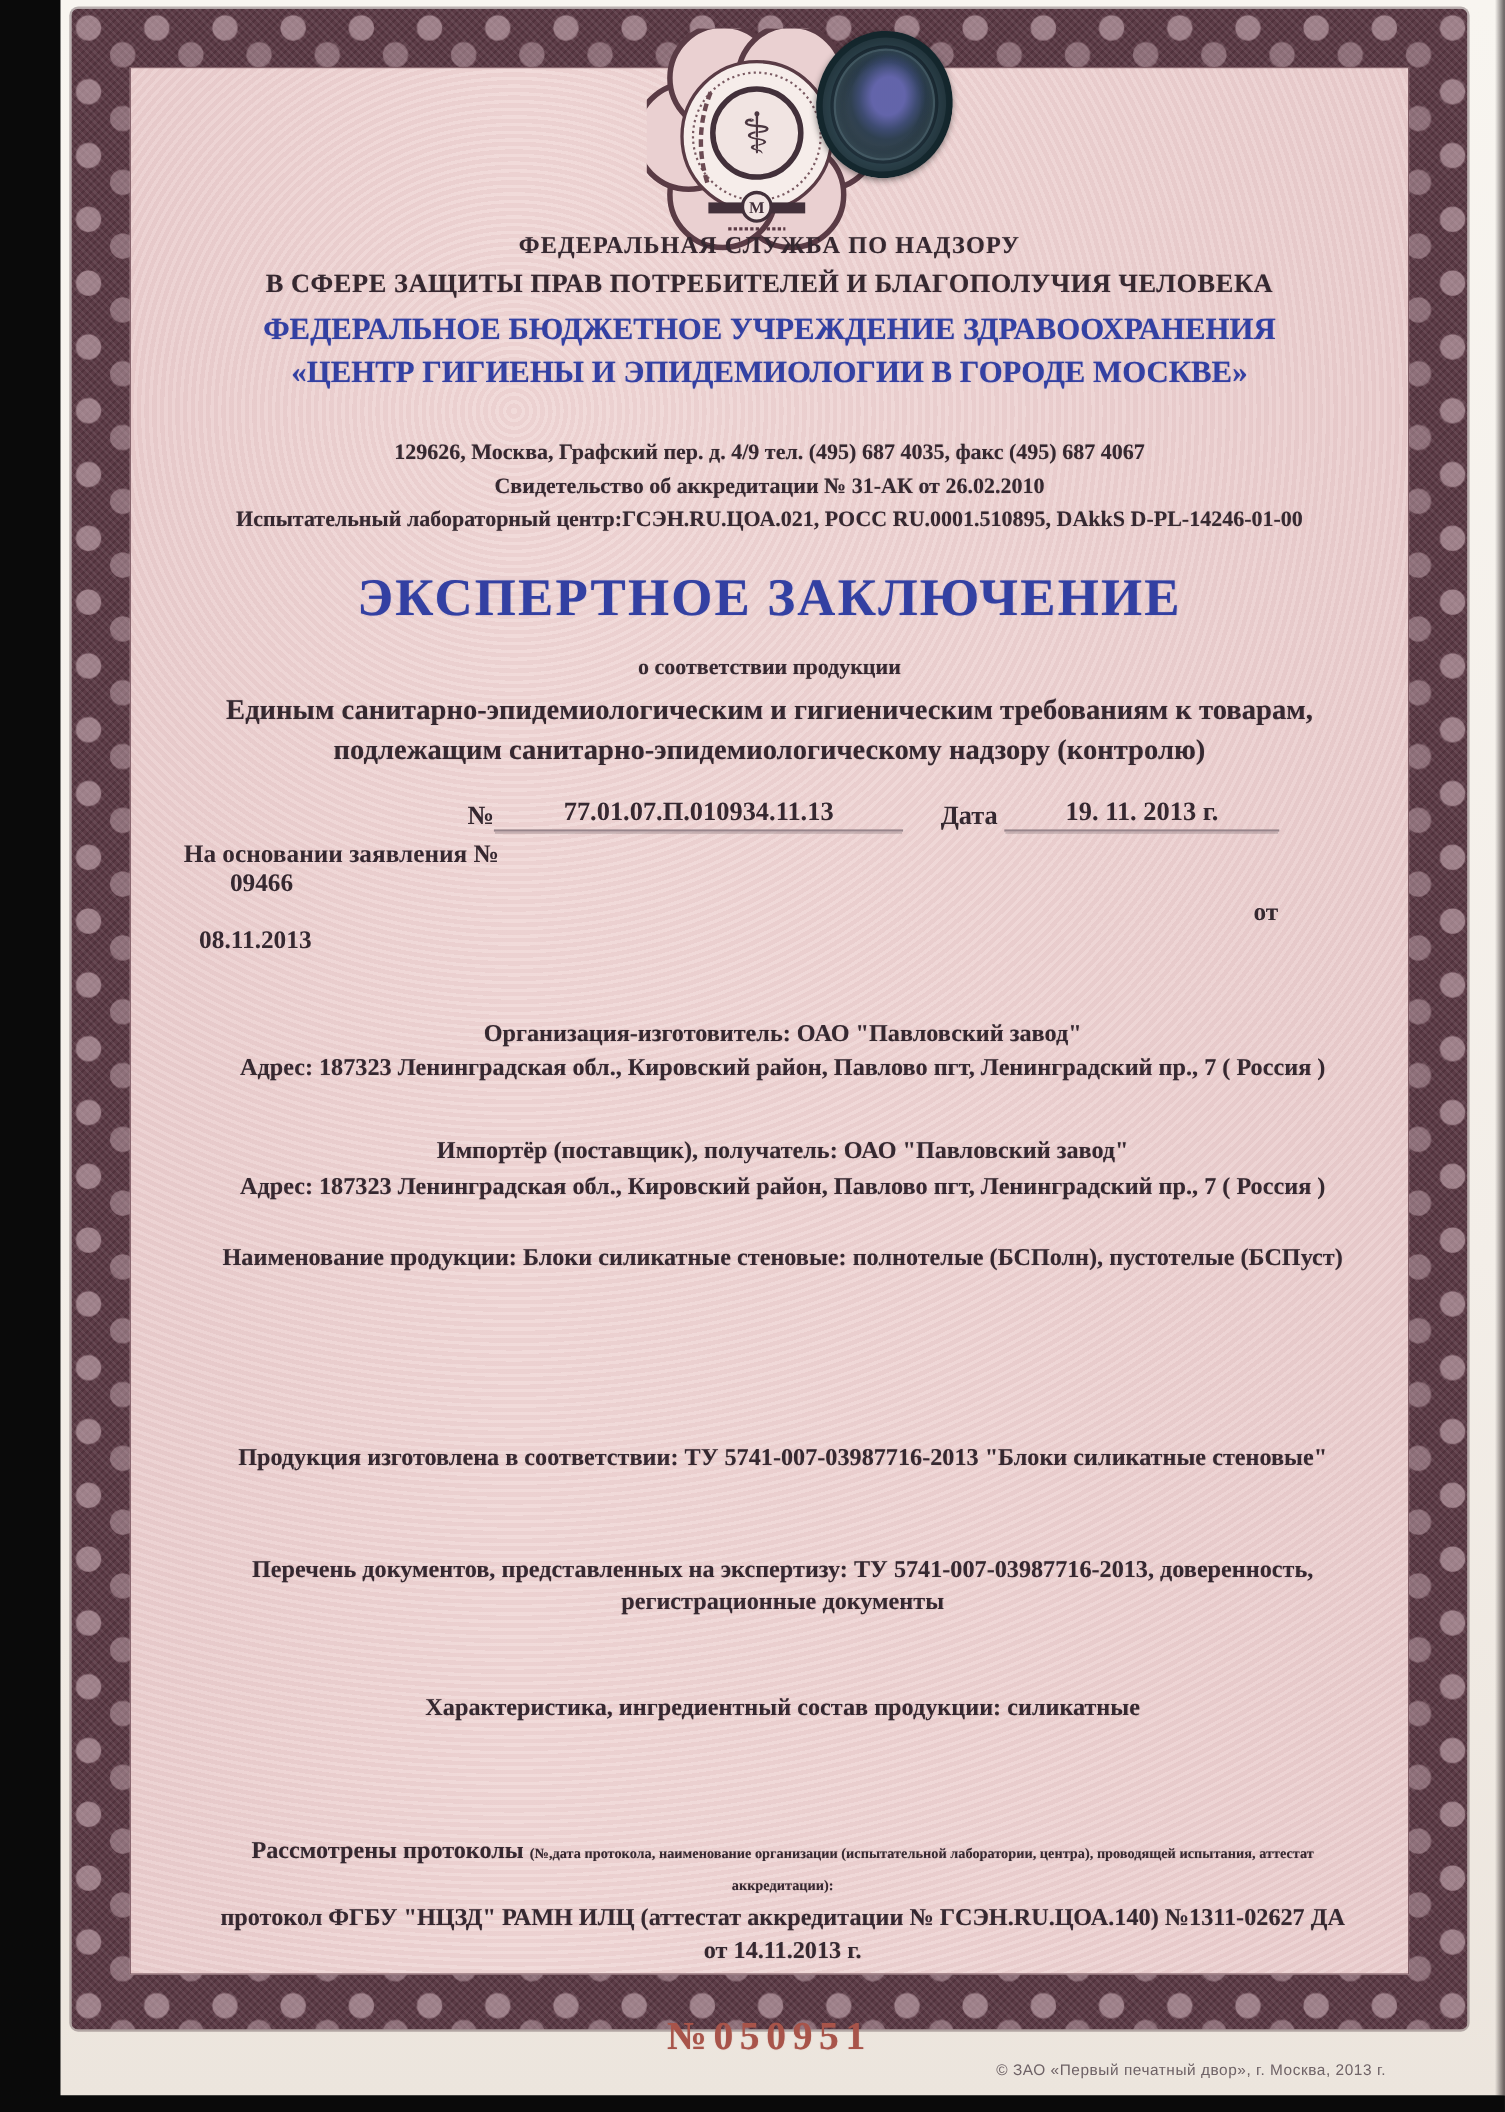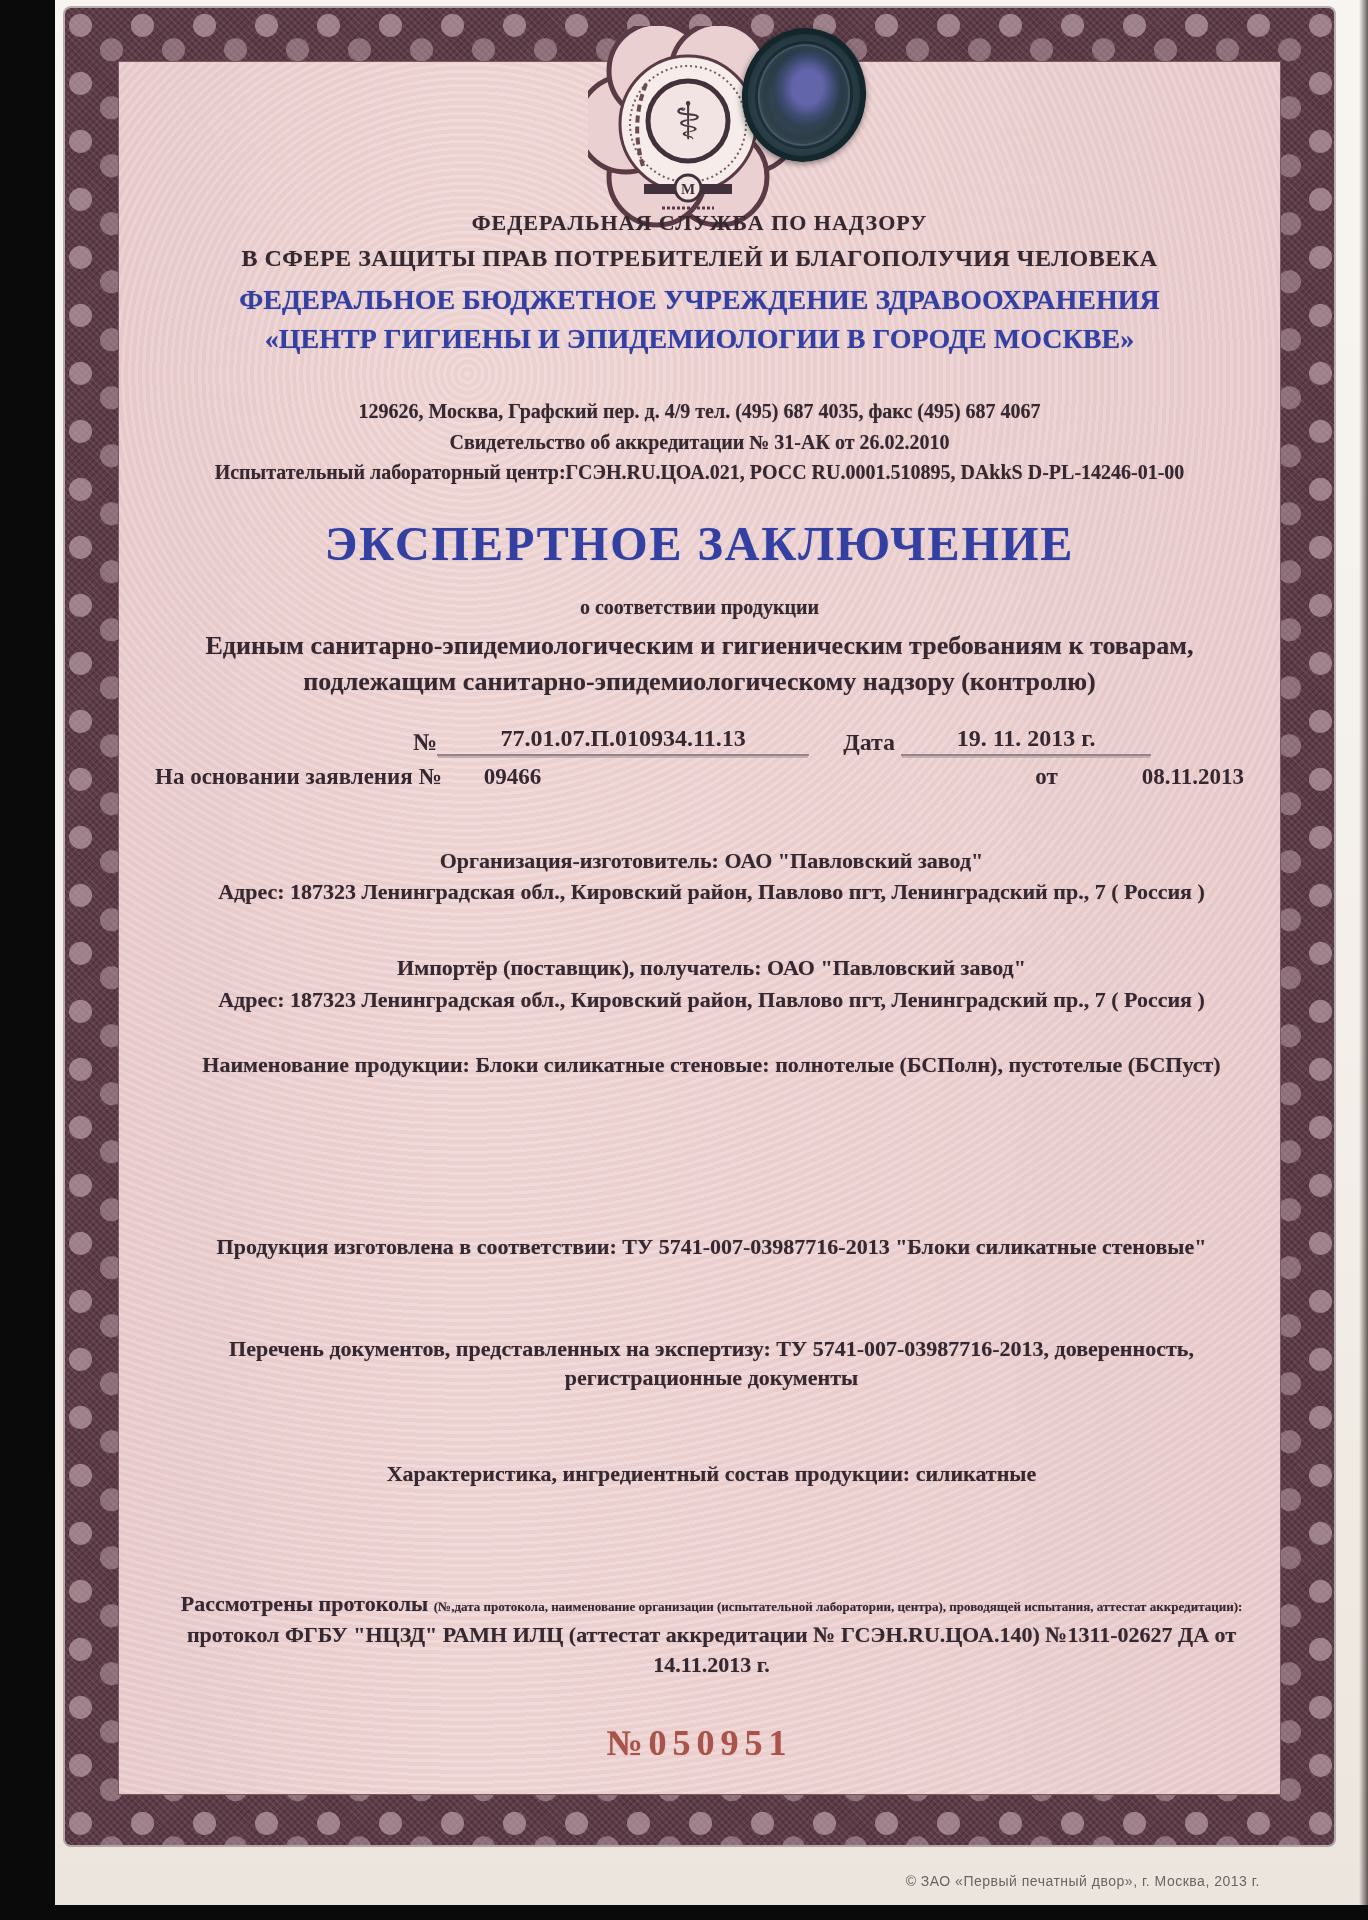--- a/index.html
+++ b/index.html
@@ -32,42 +32,42 @@
     box-shadow:0 0 0 2px rgba(70,45,55,.35);
   }
   .inner{
     position:absolute;inset:53px 53px 50px 53px;
     background-color:#f0d7d6;
     background-image:
       repeating-radial-gradient(circle at 30% 18%, rgba(255,255,255,.09) 0 3px, rgba(160,105,115,.05) 3px 7px),
       linear-gradient(90deg, rgba(190,140,150,.12), rgba(255,255,255,0) 30%, rgba(190,140,150,.06) 68%, rgba(190,140,150,.13));
     border:1px solid #7d5a63;
   }
-  .content{position:absolute;inset:0;padding:0 36px;}
+  .content{position:absolute;inset:0;padding:0 48px;}
   .t{color:#352830;font-weight:700;text-align:center;text-shadow:0 0 1px rgba(40,20,28,.35);}
   .hdr1{margin-top:148px;font-size:22px;letter-spacing:1px;line-height:1.2;}
   .hdr2{margin-top:8px;font-size:24px;letter-spacing:.5px;line-height:1.2;}
   .blue{color:#3340a2;text-shadow:0 0 1px rgba(51,64,162,.55);}
   .blue1{margin-top:10px;font-size:28px;line-height:1.2;}
   .blue2{margin-top:5px;font-size:28px;line-height:1.2;}
   .addr{margin-top:44px;font-size:20px;line-height:1.25;}
   .accr{margin-top:6px;font-size:20px;line-height:1.25;}
   .lab{margin-top:5px;font-size:20px;line-height:1.25;}
   .title{margin-top:30px;font-size:48px;letter-spacing:2px;line-height:1.2;}
   .sub1{margin-top:22px;font-size:20px;line-height:1.2;}
   .sub2{margin-top:10px;font-size:26px;line-height:1.3;}
   .sub3{margin-top:2px;font-size:26px;line-height:1.3;}
   .num-row{margin-top:26px;display:flex;align-items:flex-end;padding-left:258px;
     font-size:24px;font-weight:700;color:#352830;}
   .u-val{display:inline-block;text-align:center;border-bottom:2px solid #97848a;
     box-shadow:0 3px 0 -1px rgba(151,132,138,.45);padding-bottom:2px;}
   .num-val{width:372px;}
   .date-lbl{margin-left:34px;}
   .date-val{width:250px;margin-left:6px;}
-  .ap-row{margin-top:8px;display:flex;font-size:23px;font-weight:700;color:#352830;}
+  .ap-row{margin-top:8px;display:flex;font-size:23px;font-weight:700;color:#352830;flex-direction:column;}
   .ap-val{margin-left:42px;}
   .from{margin-left:auto;margin-right:70px;}
   .from-val{margin-left:14px;}
   .line{color:#352830;font-weight:700;font-size:22px;line-height:1.35;text-align:center;
     text-shadow:0 0 1px rgba(40,20,28,.3);margin-left:24px;}
   .org{margin-top:56px;}
   .org-addr{margin-top:2px;}
   .imp{margin-top:46px;}
   .imp-addr{margin-top:2px;}
   .prod{margin-top:36px;}

